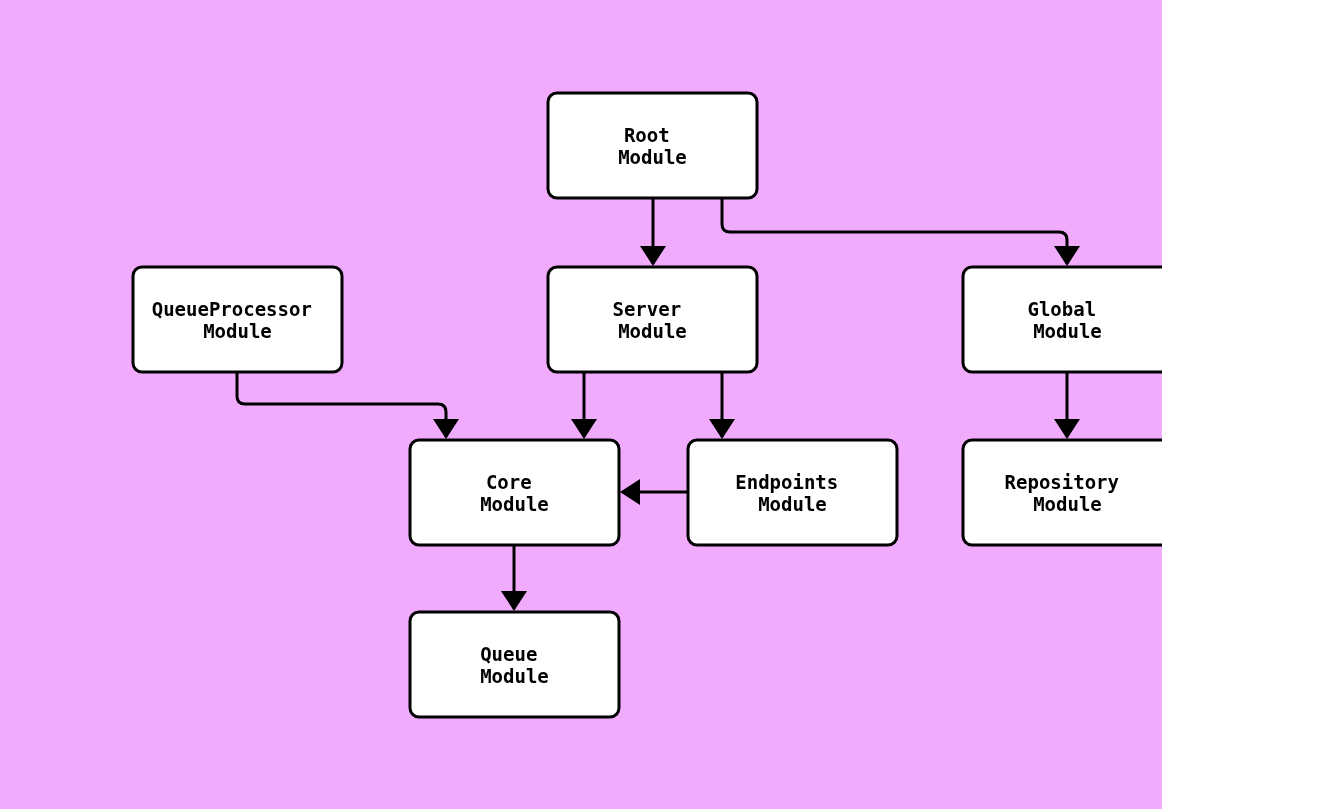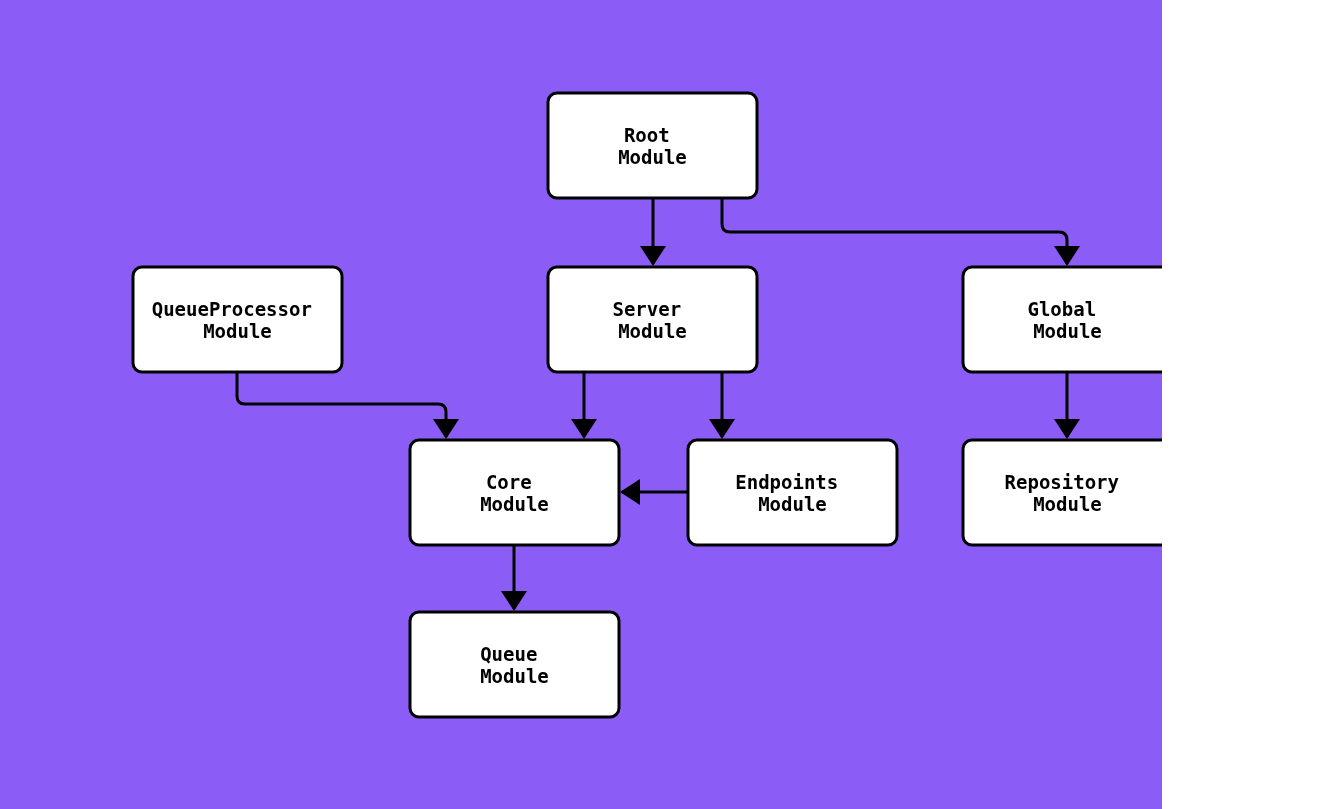--- a/index.html
+++ b/index.html
@@ -4,21 +4,21 @@
 <style>
   html, body {
     margin: 0;
     padding: 0;
     background: #ffffff;
   }
   .diagram-wrap {
     position: relative;
     width: 1162px;
     height: 809px;
-    background: #8b5cf6;
+    background: #f0abfc;
     overflow: hidden;
   }
   svg.diagram {
     display: block;
     width: 1337px;
     height: 809px;
   }
   .node-box {
     fill: #ffffff;
     stroke: #000000;

